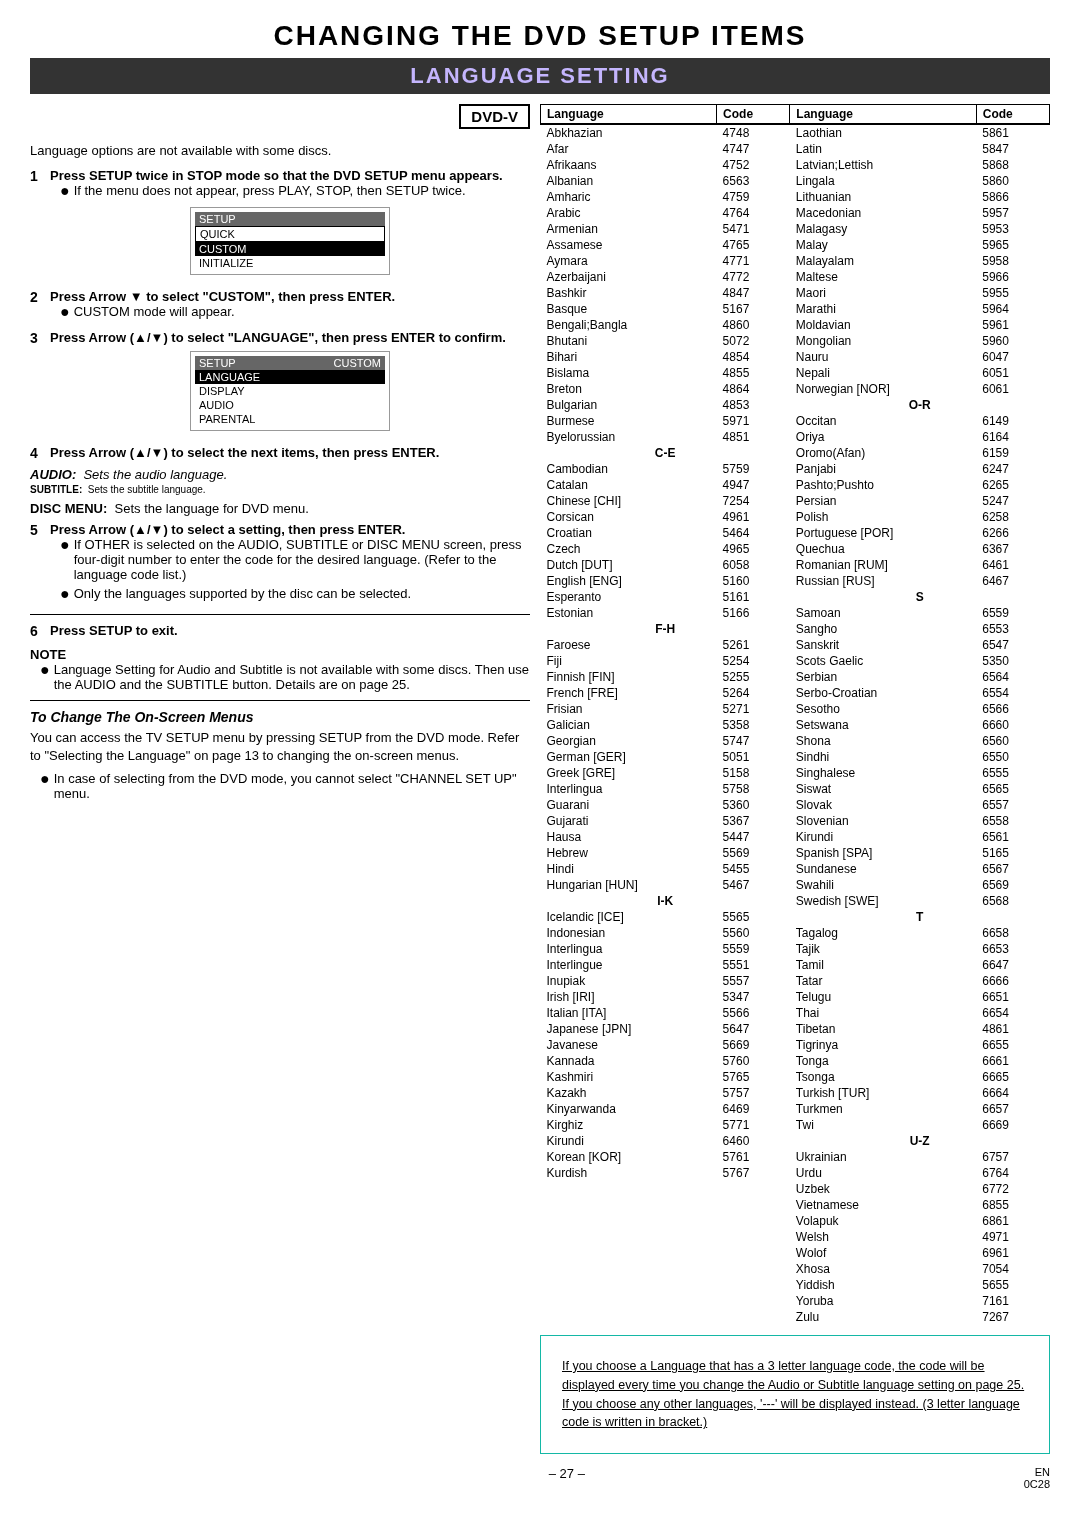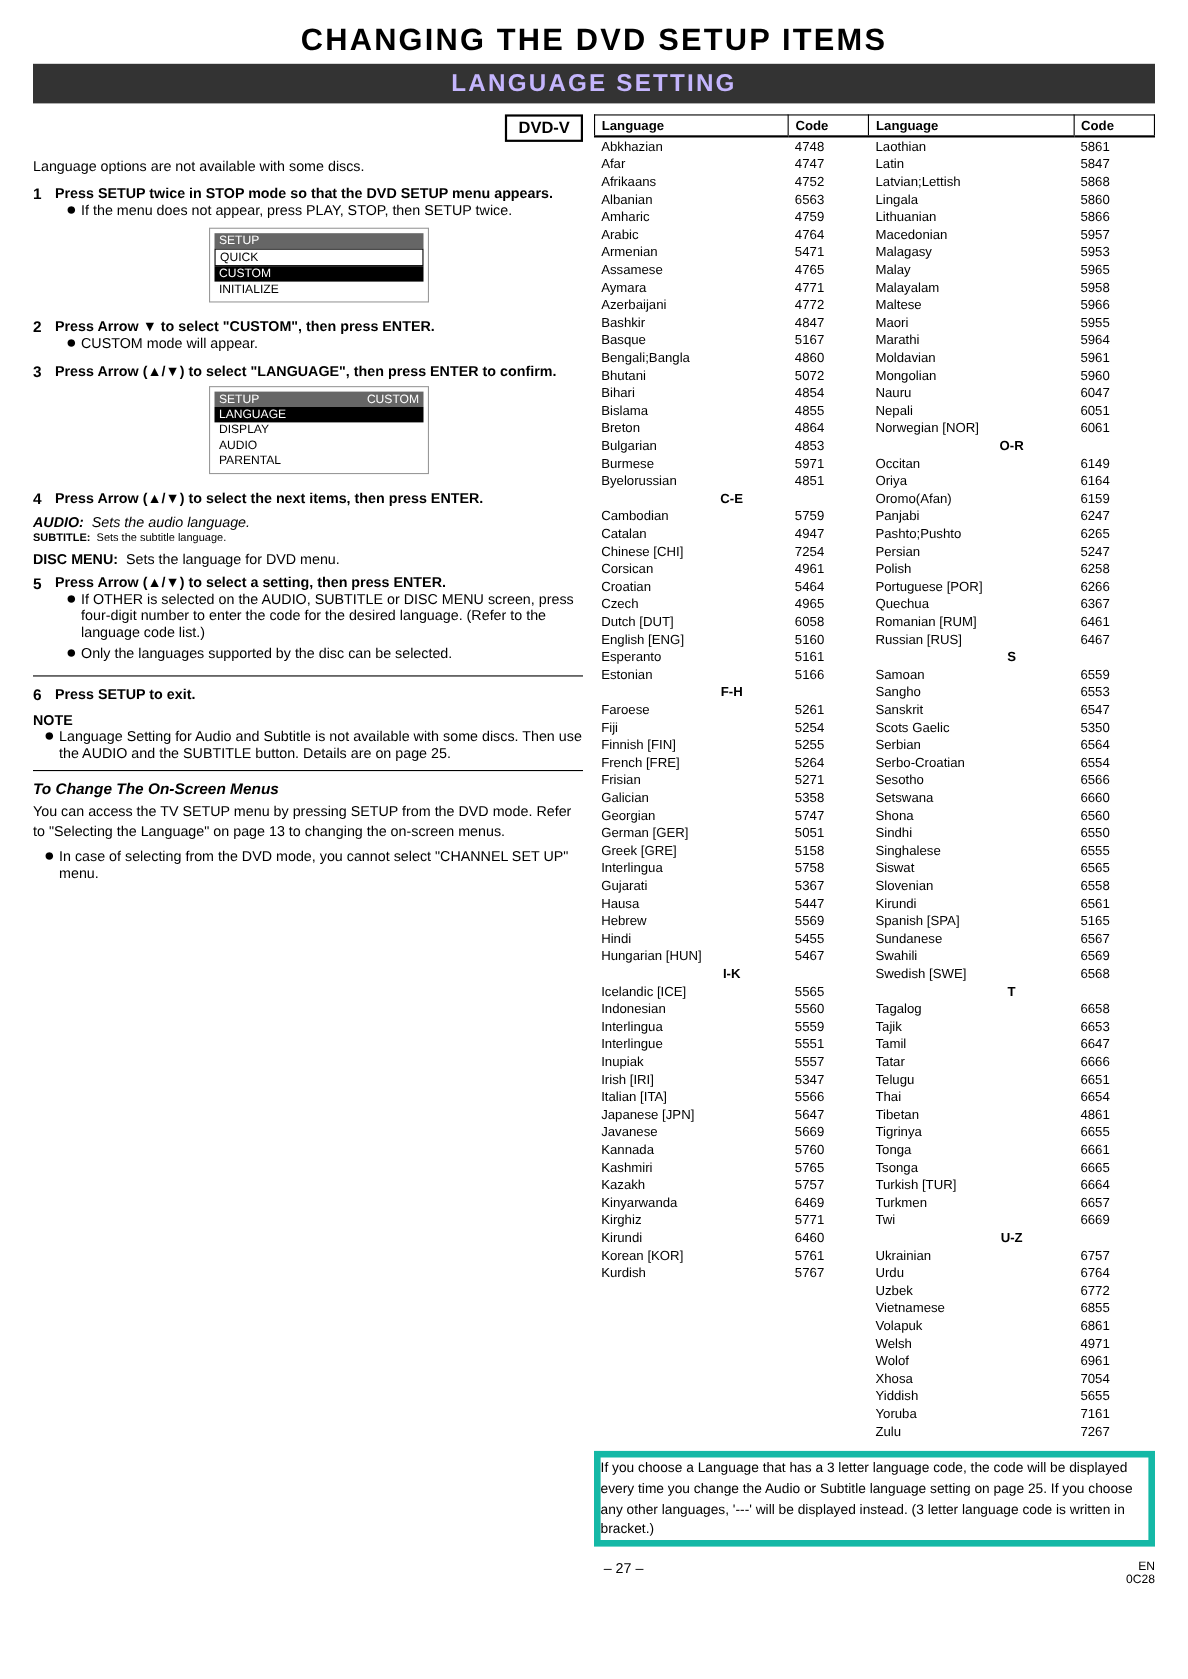--- a/index.html
+++ b/index.html
@@ -134,24 +134,25 @@
       text-align: left;
       font-weight: bold;
       background: #fff;
     }
     .lang-table td {
       padding: 1px 6px;
       font-size: 12px;
     }
     .bottom-note {
       margin-top: 10px;
-      border: 6px solid #14b8a6;
-      padding: 0;
+      border: 1px solid #14b8a6;
+      padding: 21px;
       font-size: 12.5px;
       line-height: 1.5;
+      text-decoration: underline;
     }
     .footer {
       display: flex;
       justify-content: space-between;
       margin-top: 12px;
       font-size: 13px;
     }
     .footer-center {
       text-align: center;
       flex: 1;
@@ -552,20 +553,26 @@
             <td>Singhalese</td>
             <td>6555</td>
           </tr>
           <tr>
             <td>Interlingua</td>
             <td>5758</td>
             <td>Siswat</td>
             <td>6565</td>
           </tr>
           <tr>
+            <td>Guarani</td>
+            <td>5360</td>
+            <td>Slovak</td>
+            <td>6557</td>
+          </tr>
+          <tr>
             <td>Gujarati</td>
             <td>5367</td>
             <td>Slovenian</td>
             <td>6558</td>
           </tr>
           <tr>
             <td>Hausa</td>
             <td>5447</td>
             <td>Kirundi</td>
             <td>6561</td>

